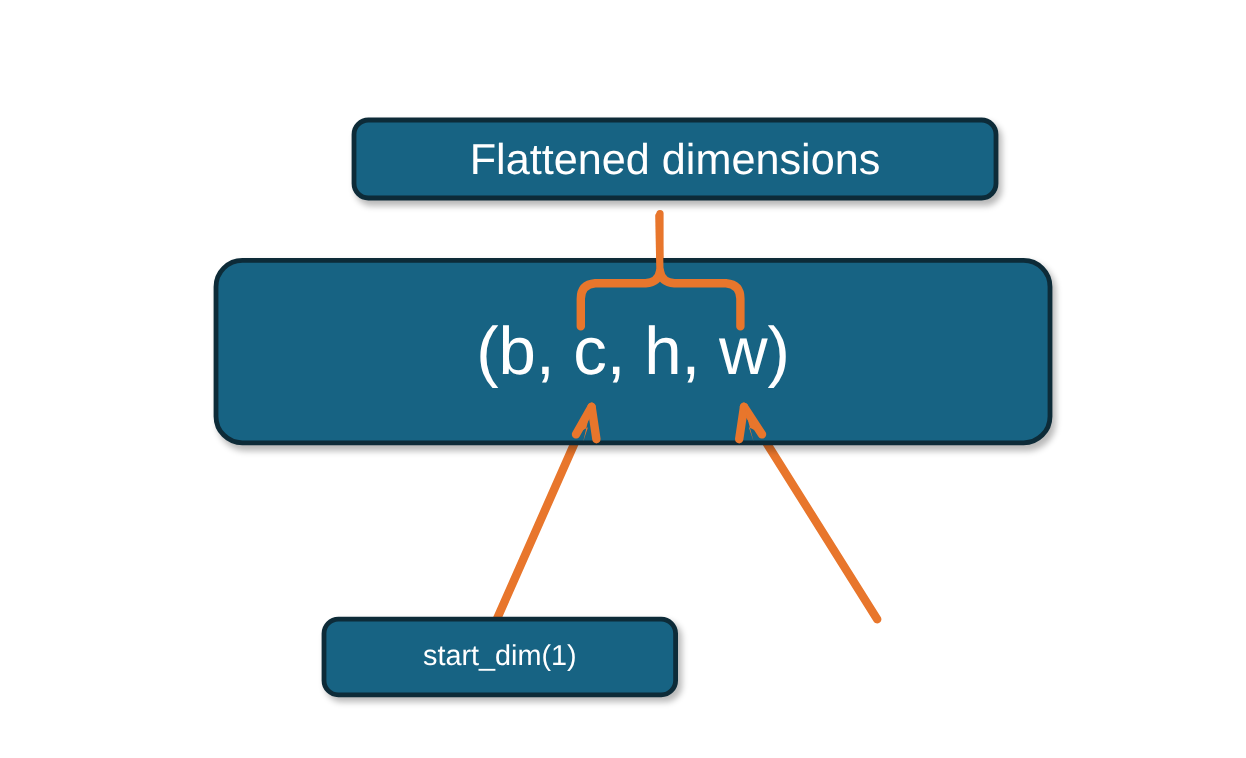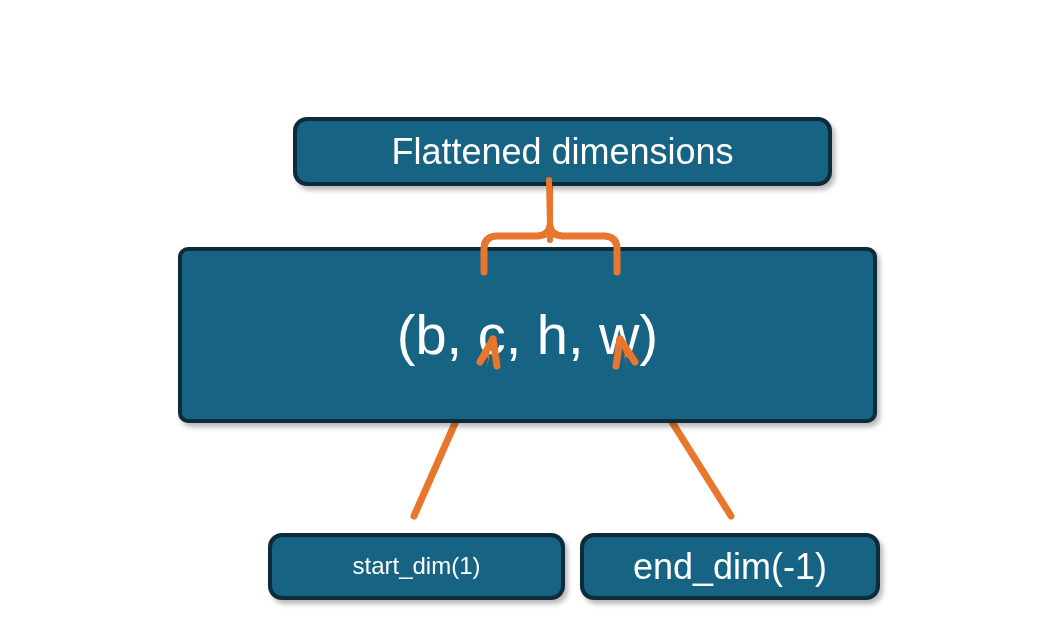--- a/index.html
+++ b/index.html
@@ -27,45 +27,44 @@
     background: #176383;
     border: 4px solid #0d2b38;
     border-radius: 16px;
     display: flex;
     align-items: center;
     justify-content: center;
     color: #ffffff;
     text-align: center;
     box-shadow: 3px 4px 5px rgba(0,0,0,0.28);
     z-index: 2;
-    margin-top: 19px;
   }
   .node span {
     display: block;
     line-height: 1.1;
     white-space: nowrap;
   }
 
   
   #box-flattened {
     left: 293px;
     top: 98px;
     width: 539px;
     height: 69px;
     border-radius: 14px;
   }
   #box-flattened span { font-size: 36px; font-weight: 400; }
 
   
   #box-shape {
     left: 178px;
-    top: 228px;
+    top: 215px;
     width: 699px;
-    height: 176px;
-    border-radius: 10px;
+    height: 156px;
+    border-radius: 24px;
   }
   #box-shape span { font-size: 56px; font-weight: 400; }
 
   
   #box-startdim {
     left: 268px;
     top: 514px;
     width: 297px;
     height: 67px;
     border-radius: 14px;
@@ -119,23 +118,20 @@
   </div>
 
   <div class="node" id="box-shape">
     <span>(b, c, h, w)</span>
   </div>
 
   <div class="node" id="box-startdim">
     <span>start_dim(1)</span>
   </div>
 
-  <div class="node" id="box-enddim">
-    <span>end_dim(-1)</span>
-  </div>
 
   <svg id="connectors-over" viewBox="0 0 1038 632" xmlns="http://www.w3.org/2000/svg">
 
     <path d="M 484 272
              L 484 249
              Q 484 237 496 236
              L 538 236
              Q 549 235 550 226
              Q 551 235 562 236
              L 605 236

